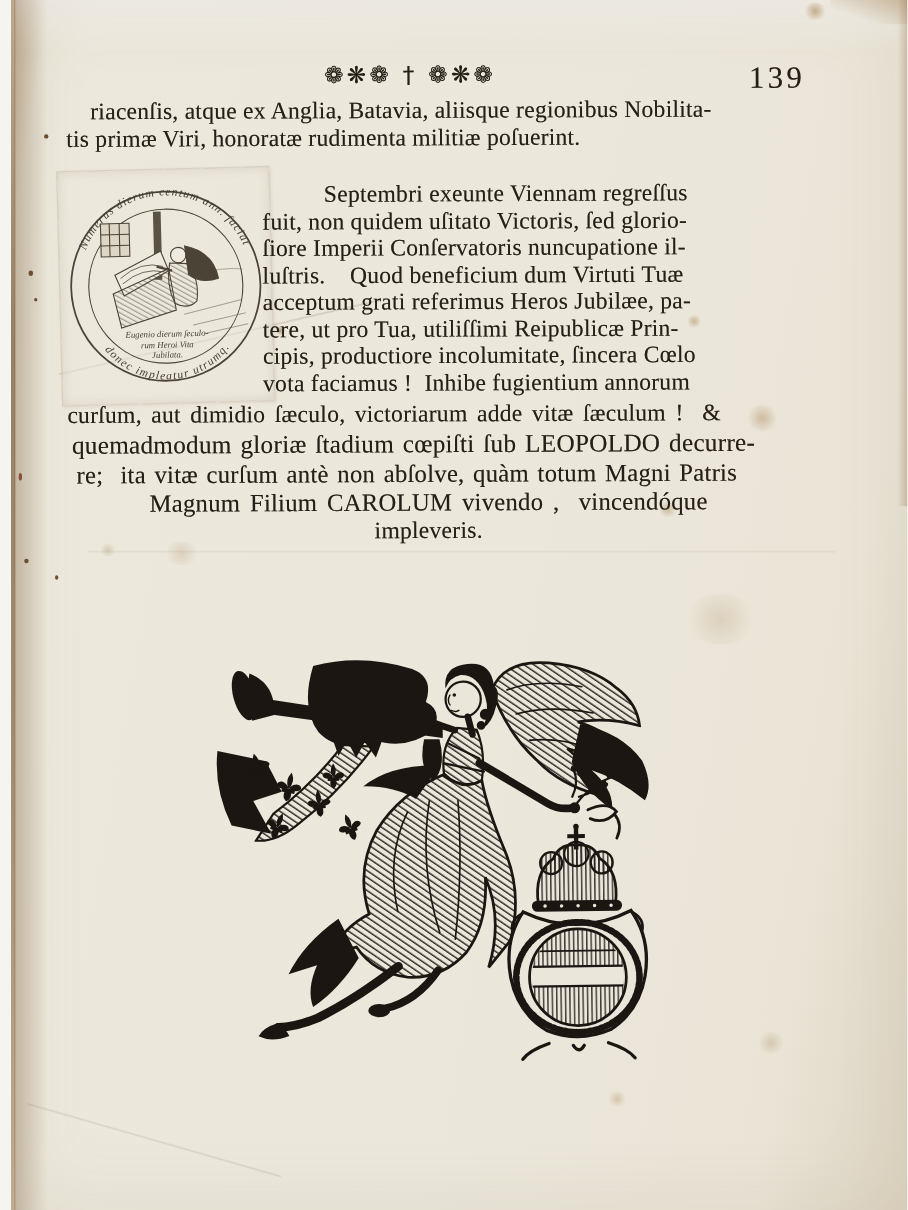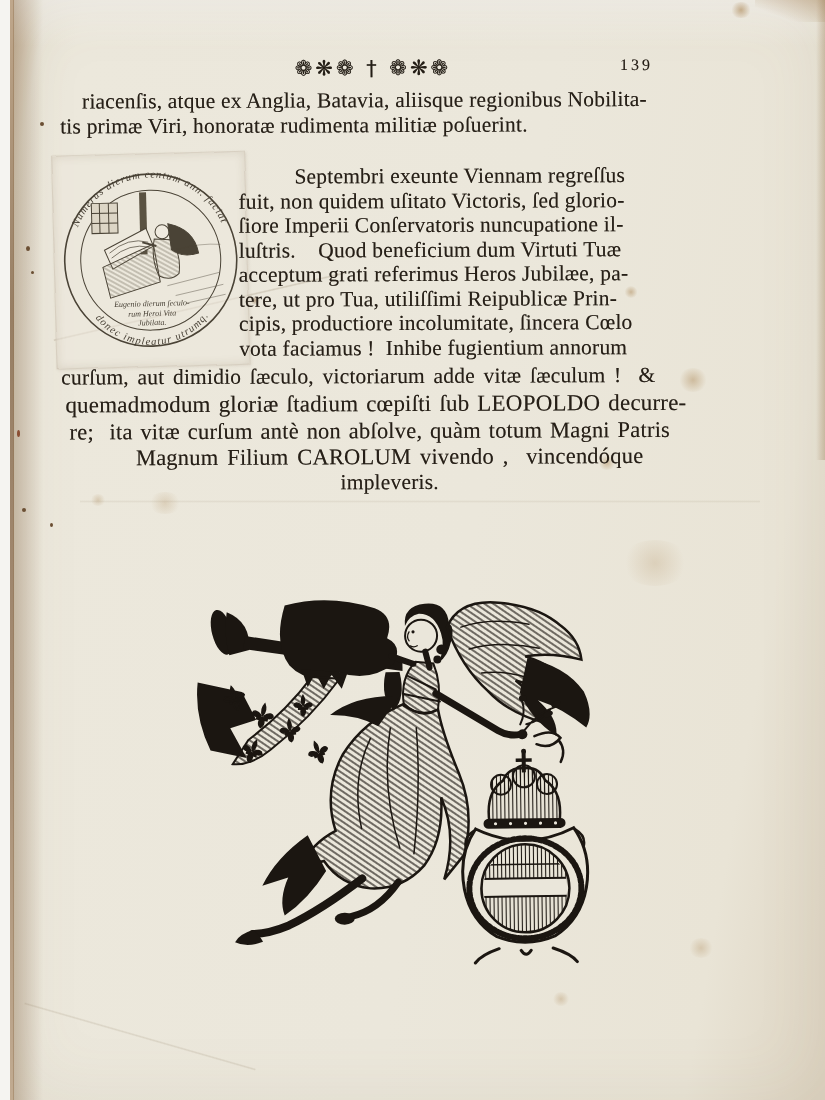--- a/index.html
+++ b/index.html
@@ -21,21 +21,21 @@
     background:linear-gradient(to left, rgba(150,118,78,.35), rgba(150,118,78,0));}
   .spot{position:absolute;border-radius:50%;pointer-events:none;}
   .speck{position:absolute;border-radius:50%;background:#6b4f33;pointer-events:none;}
   .crease{position:absolute;height:3px;pointer-events:none;
     background:linear-gradient(to bottom, rgba(120,100,70,0), rgba(120,100,70,.22), rgba(120,100,70,0));}
   .content{position:absolute;left:0;top:0;width:825px;height:1100px;transform:rotate(-0.25deg);}
   .t{position:absolute;white-space:pre;font-family:"Liberation Serif","DejaVu Serif",serif;
      color:#261f17;font-size:21.5px;letter-spacing:.2px;text-shadow:0 0 .5px rgba(38,31,23,.5);}
   .ornament{left:62px;top:56px;width:626px;text-align:center;font-family:"DejaVu Sans",sans-serif;
      font-size:21px;letter-spacing:3px;color:#241e16;}
-  .pagenum{left:622px;top:57px;font-size:16px;letter-spacing:3px;}
+  .pagenum{left:683px;top:57px;font-size:28px;letter-spacing:3px;}
   .p1l1{left:84px;top:88px;}
   .p1l2{left:62px;top:113px;}
   .p2{left:240px;}
   .p2l1{left:296px;top:164px;}
   .p2l2{top:189px;} .p2l3{top:213px;} .p2l4{top:238px;} .p2l5{top:262px;}
   .p2l6{top:287px;} .p2l7{top:311px;} .p2l8{top:336px;}
   .p2l9{left:62px;top:364px;word-spacing:3px;}
   .p2l10{left:66px;top:391px;font-size:23px;word-spacing:2px;}
   .p2l11{left:70px;top:418px;font-size:22.5px;word-spacing:2px;}
   .p2l12{left:62px;top:444px;width:656px;text-align:center;font-size:22.5px;word-spacing:3px;}

